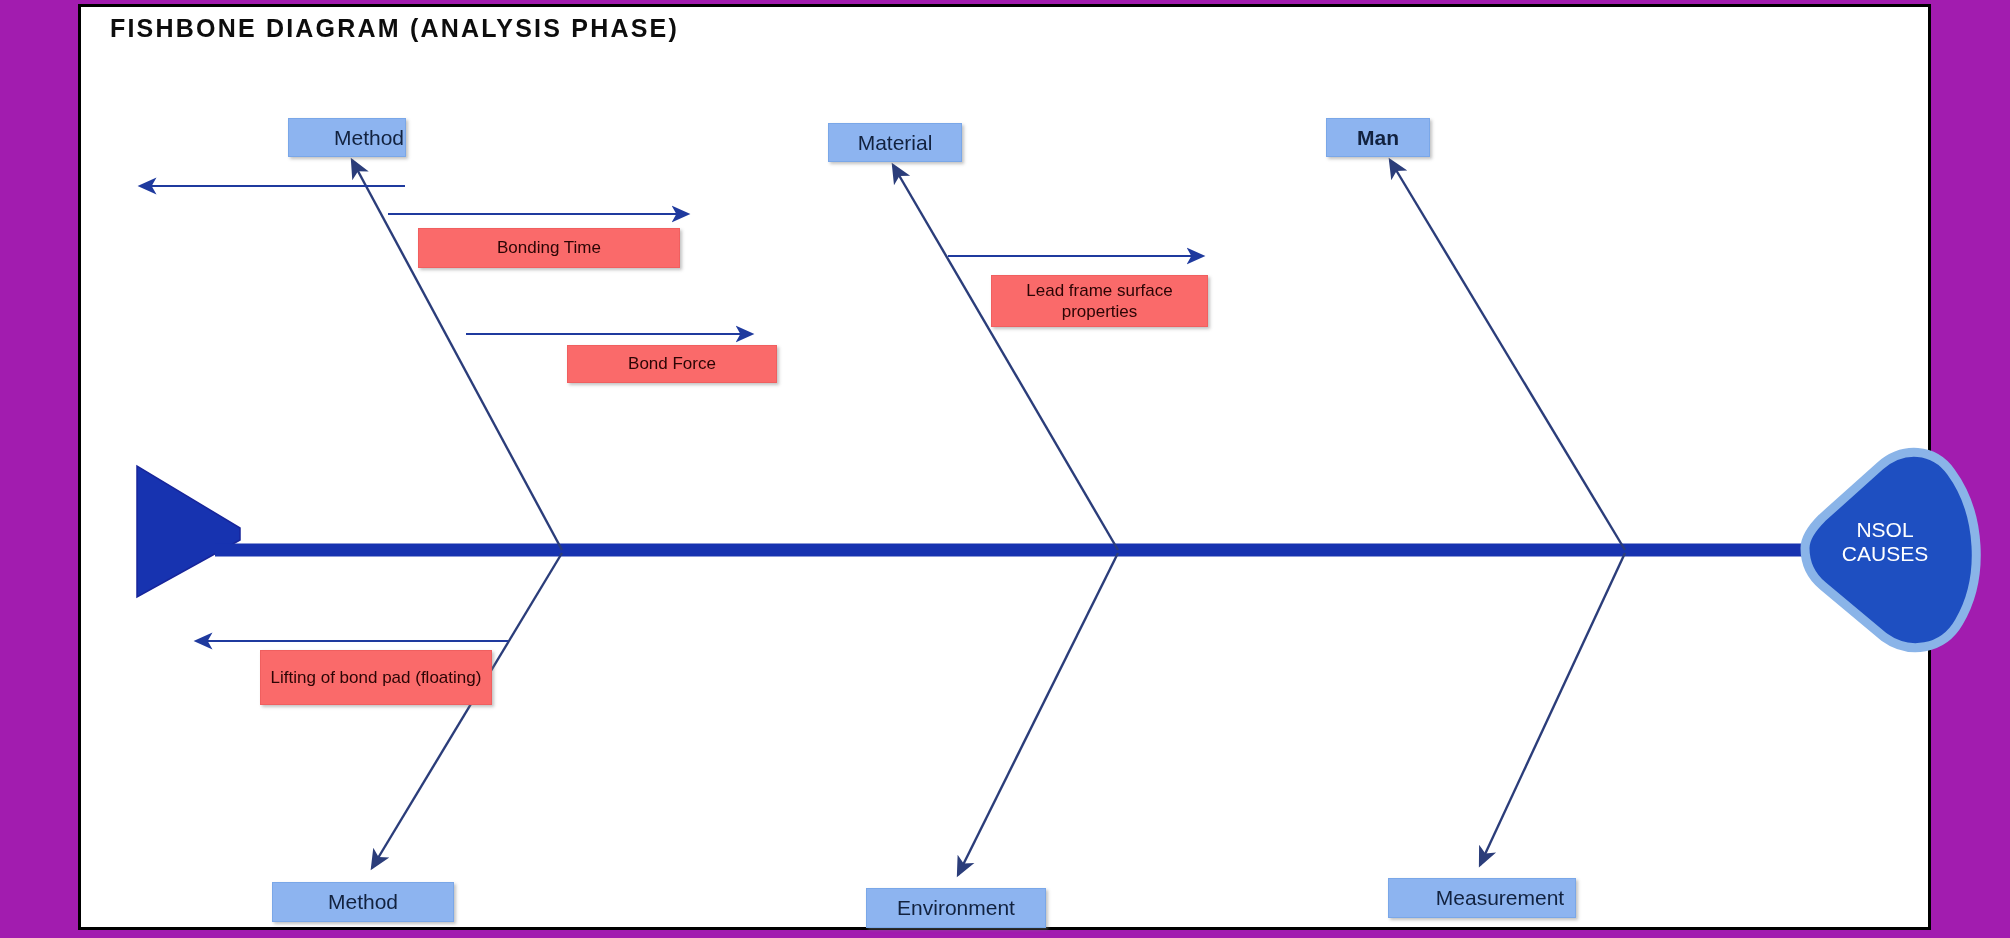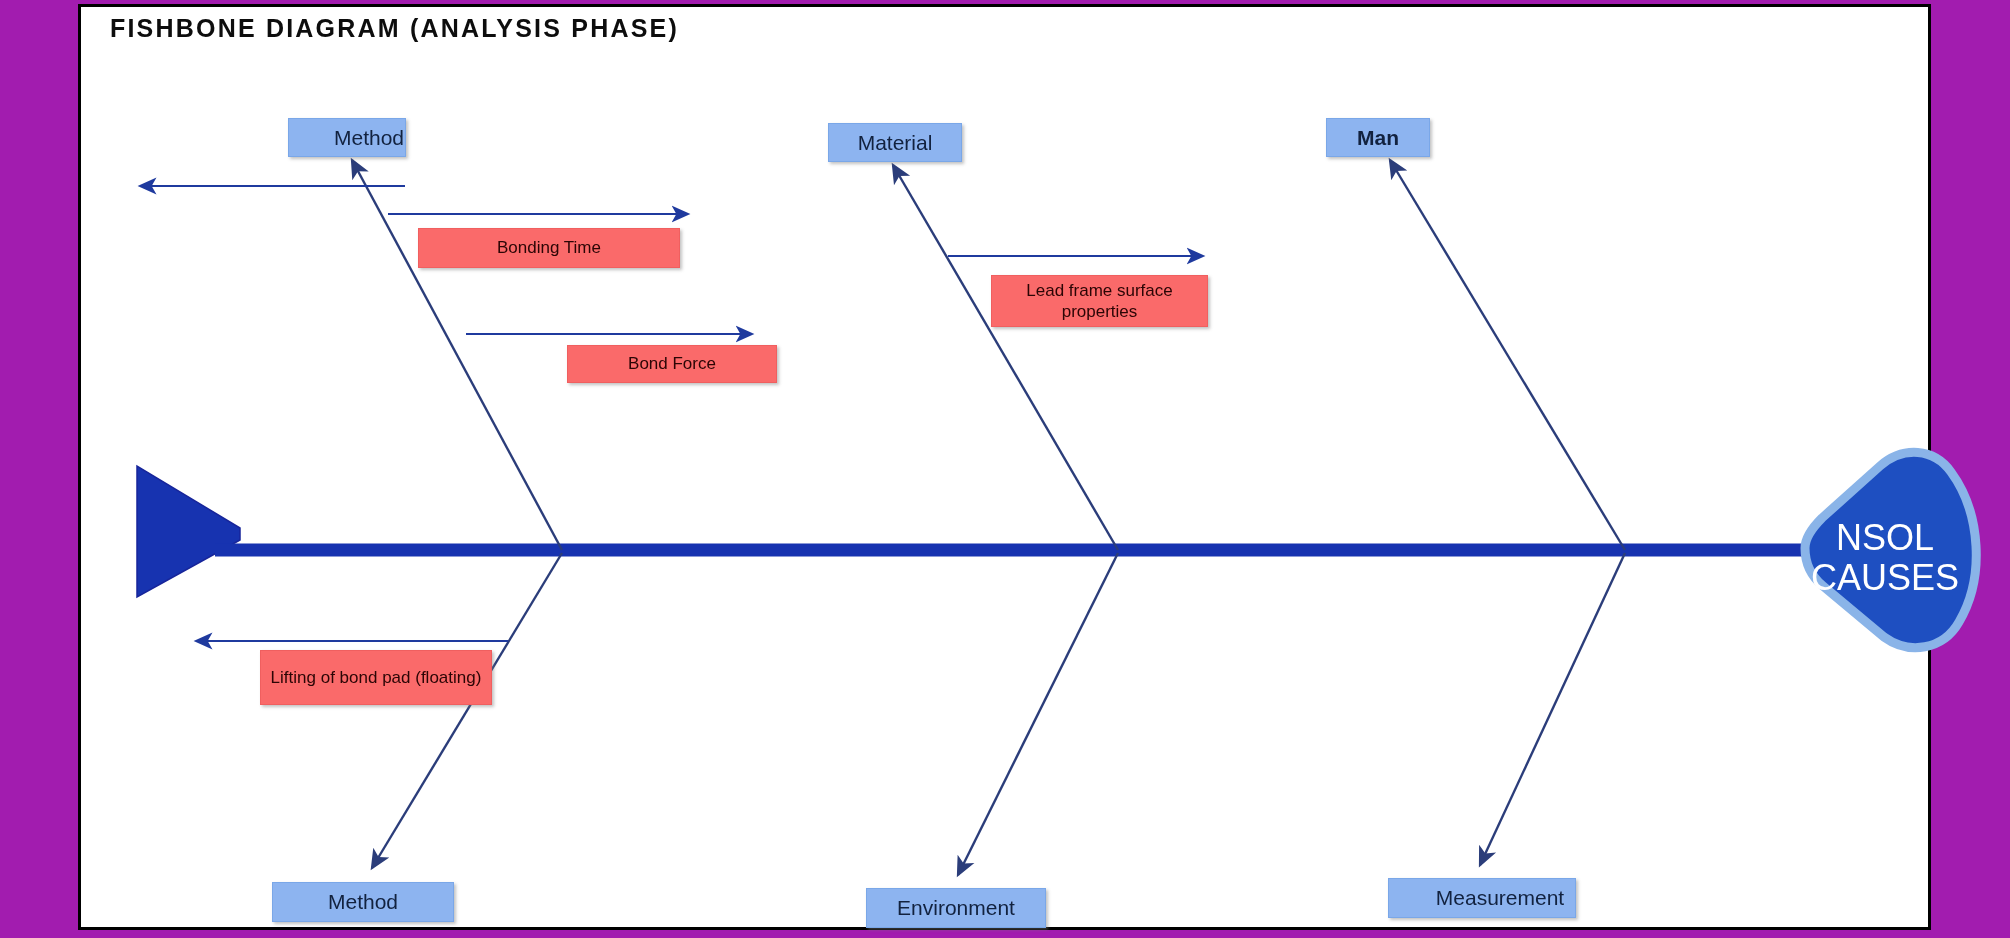--- a/index.html
+++ b/index.html
@@ -73,21 +73,21 @@
     box-shadow: 2px 2px 3px rgba(120,120,120,0.45);
     padding: 2px 6px;
   }
   #head-label {
     position: absolute;
     left: 1800px;
     top: 518px;
     width: 170px;
     text-align: center;
     color: #ffffff;
-    font-size: 36px;
+    font-size: 21px;
     line-height: 1.12;
     pointer-events: none;
   }
   #head-label span { display: block; }
 </style>
 </head>
 <body>
 
 <div id="page">
   <div id="frame"></div>

